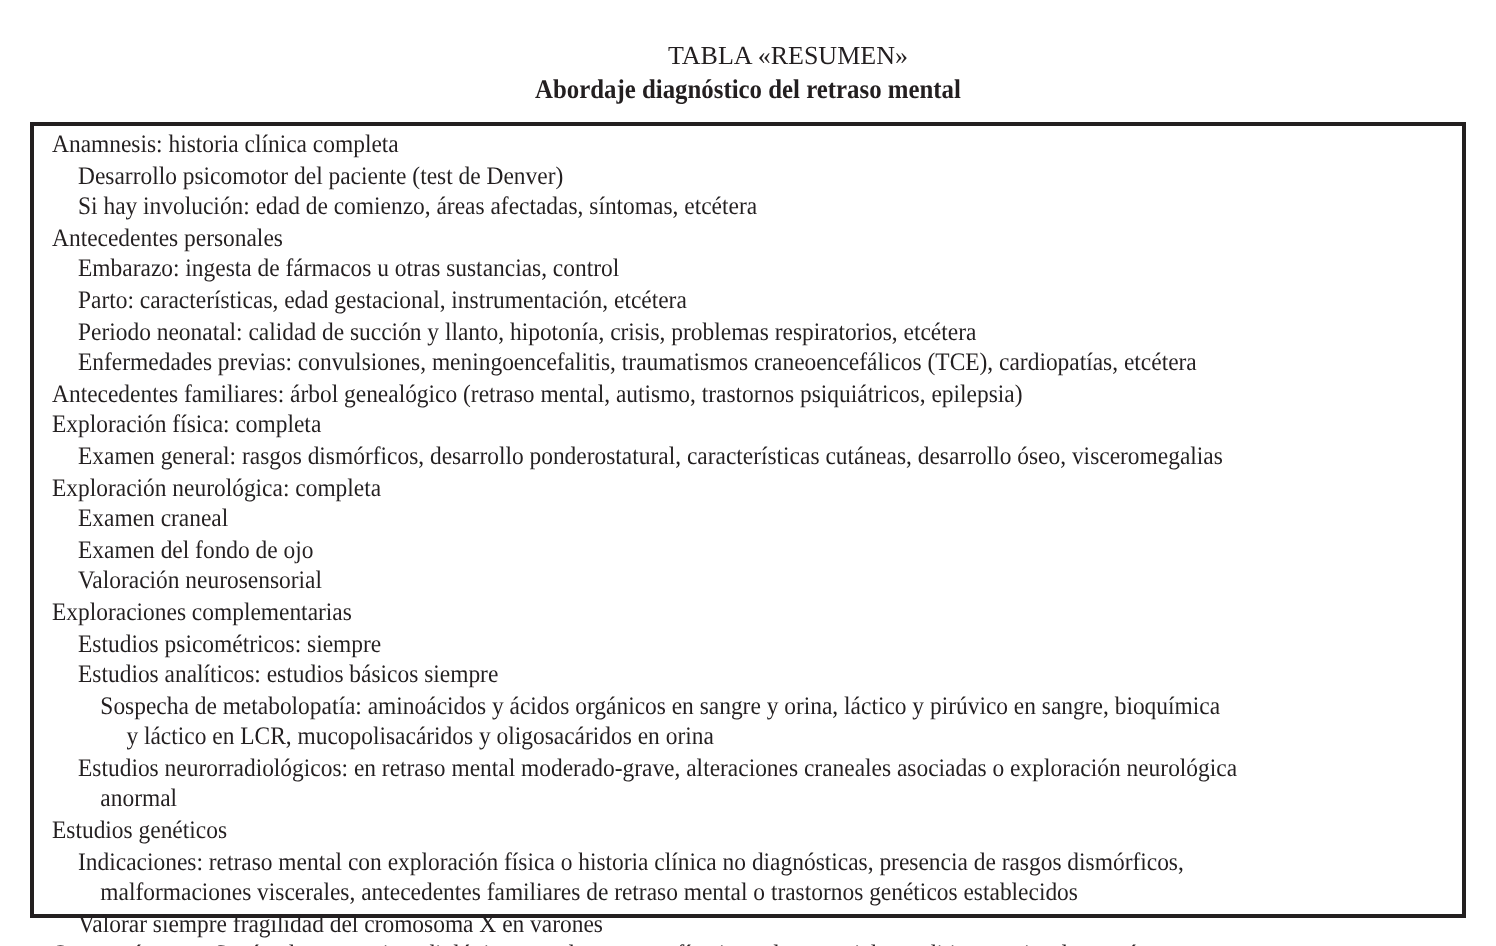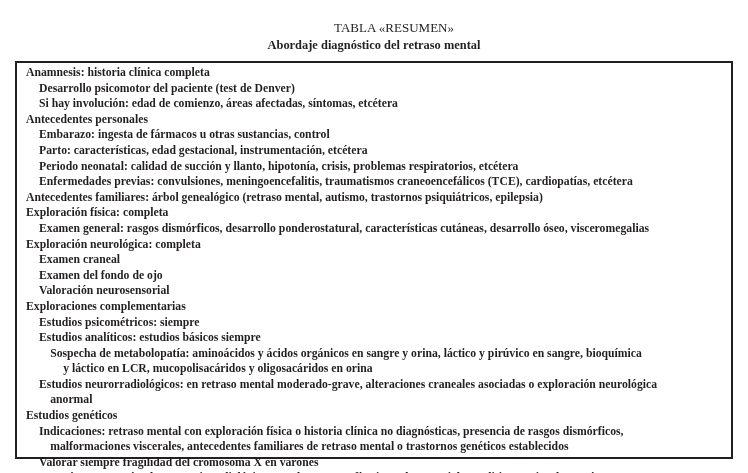--- a/index.html
+++ b/index.html
@@ -2,21 +2,21 @@
 <html><head>
 <meta charset="utf-8">
 <style>
   html, body { margin: 0; padding: 0; background: #fff; }
   body { width: 748px; height: 473px; position: relative; overflow: hidden;
          font-family: "Liberation Serif", "DejaVu Serif", serif; color: #231f20; }
   .caption { position: absolute; left: 0; width: 748px; text-align: center; }
   .cap-title { top: 20px; font-size: 13px; letter-spacing: 0px; margin-left: 20px; }
   .cap-sub { top: 37px; font-size: 13.5px; font-weight: bold; transform: scaleX(0.92); transform-origin: center; }
   .box { position: absolute; left: 15px; top: 61px; width: 714px; height: 394px;
-         border: 2px solid #231f20; font-weight: bold; }
+         border: 2px solid #231f20; }
   .lines { position: absolute; left: 9px; top: 2px; right: 4px; }
   .ln { font-size: 12.6px; line-height: 15.6px; height: 15.6px; white-space: nowrap;
         transform: scaleX(0.93); transform-origin: left center; }
   .l0 { padding-left: 0; }
   .l1 { padding-left: 14px; }
   .l2 { padding-left: 26px; }
   .l2c { padding-left: 40px; }
   .l1c { padding-left: 26px; }
 </style>
 </head>

